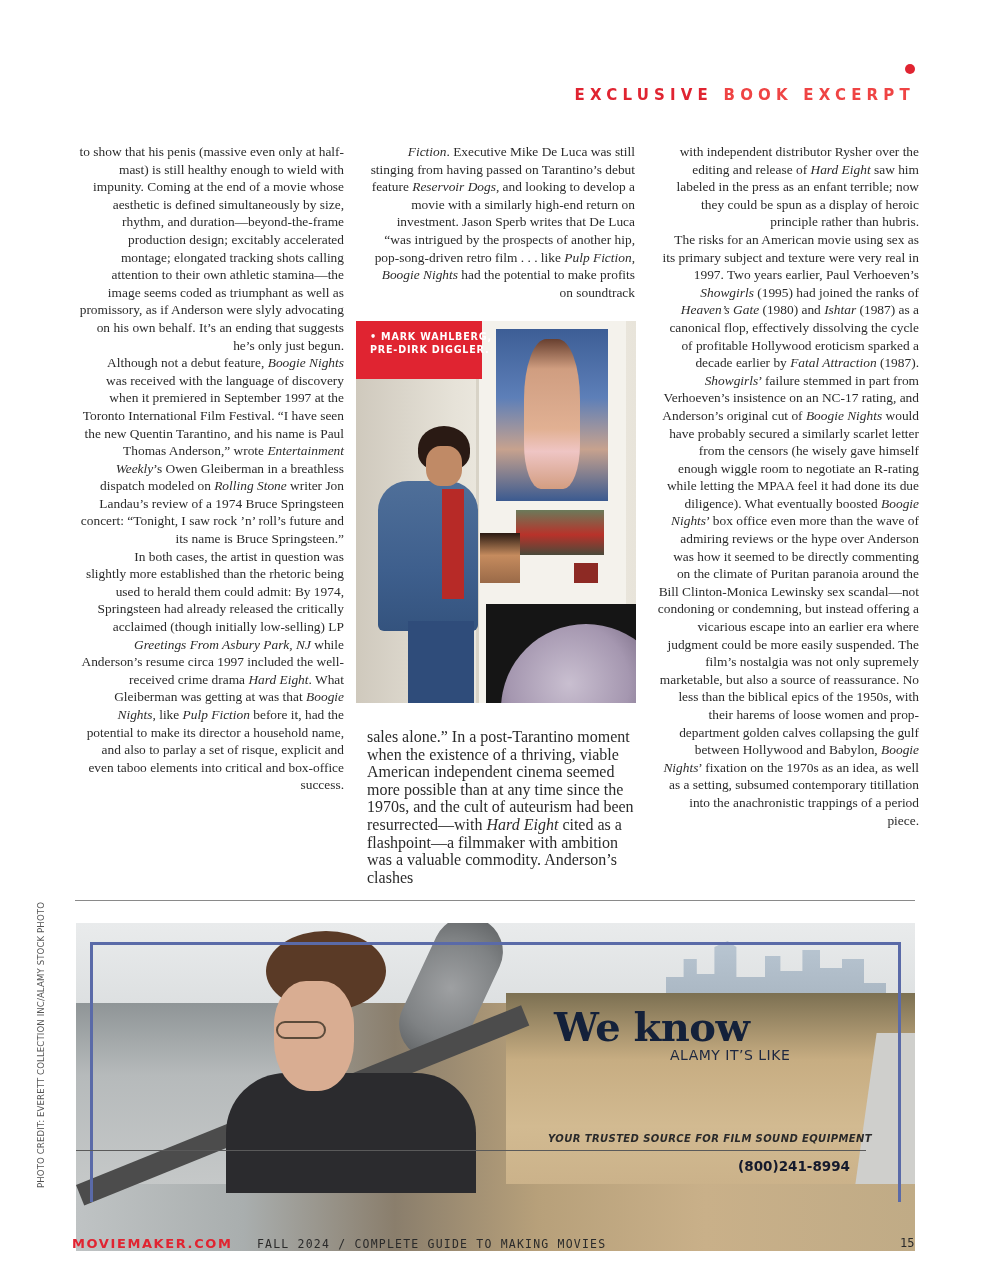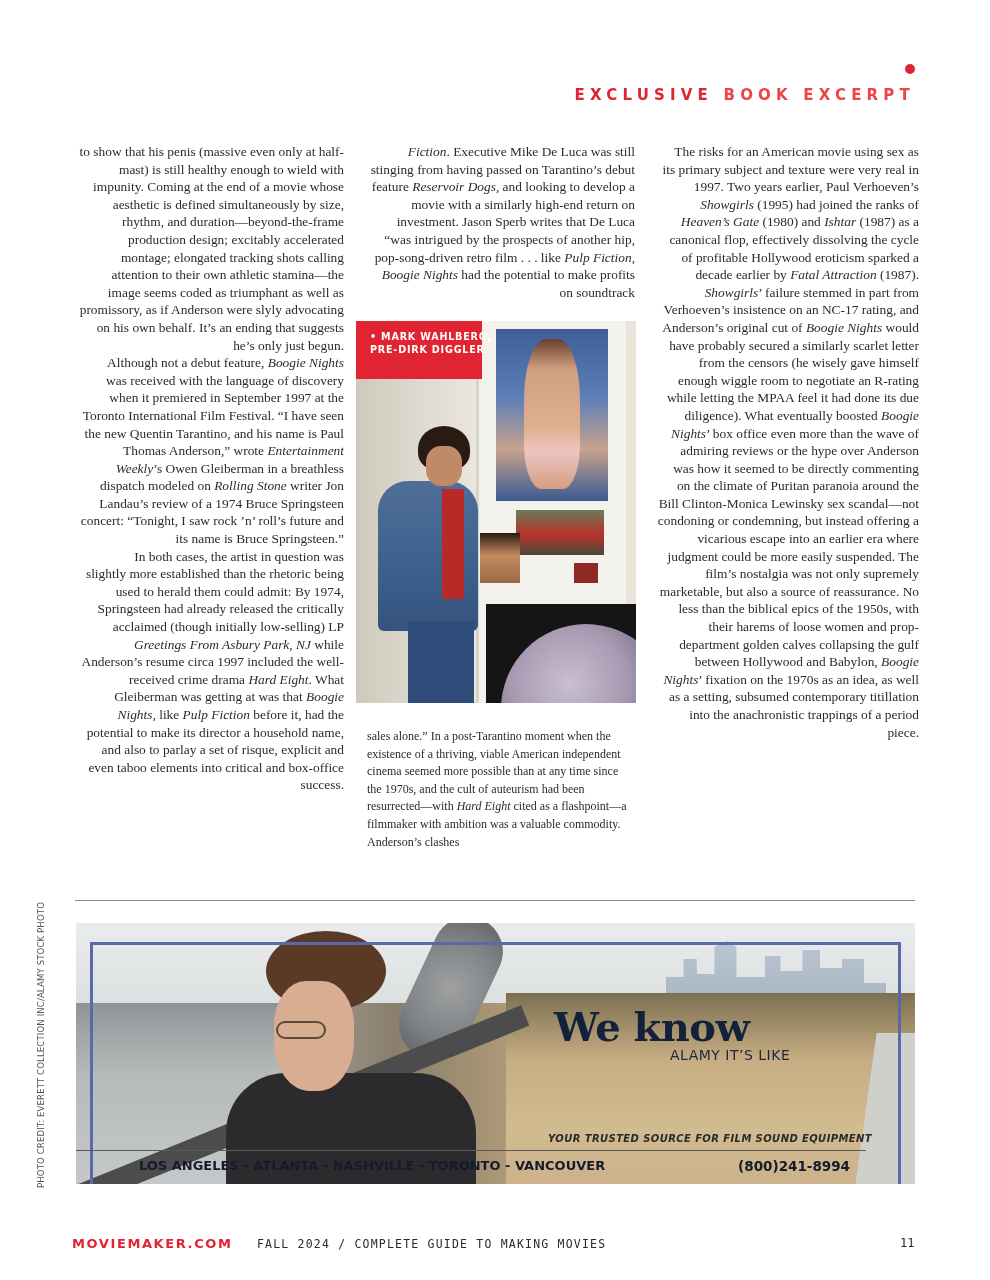--- a/index.html
+++ b/index.html
@@ -10,21 +10,21 @@
   .kicker { position: absolute; right: 75px; top: 86px; font-family: "DejaVu Sans", "Liberation Sans", sans-serif; font-weight: bold; font-size: 15px; letter-spacing: 5.2px; white-space: nowrap; }
   .kicker .red { color: #e02431; }
   .kicker .black { color: #ef4444; }
 
   .col { position: absolute; top: 143px; width: 268px; font-family: "Liberation Serif", "DejaVu Serif", serif; font-size: 13.4px; line-height: 17.6px; color: #2b2b2b; }
   .col p { margin: 0; text-align: right; }
   .col p.indent { text-indent: 15px; }
   .col i { font-style: italic; }
   .col1 { left: 76px; }
   .col2 { left: 367px; }
-  .col2-bottom { position: absolute; left: 367px; top: 728px; width: 268px; font-family: "Liberation Serif", "DejaVu Serif", serif; font-size: 12px; line-height: 17.6px; color: #2b2b2b; }
+  .col2-bottom { position: absolute; left: 367px; top: 728px; width: 268px; font-family: "Liberation Serif", "DejaVu Serif", serif; font-size: 16px; line-height: 17.6px; color: #2b2b2b; }
   .col3 { left: 657px; width: 262px; }
 
   .photo { position: absolute; left: 356px; top: 321px; width: 280px; height: 382px; background: #d9d5cc; overflow: hidden; }
   .photo .wall { position: absolute; left: 0; top: 0; width: 100%; height: 100%; background: linear-gradient(90deg, #cfc9bd 0%, #e6e2d8 35%, #f1eee6 60%, #e8e4da 100%); }
   .photo .door-frame { position: absolute; left: 120px; top: 0; width: 150px; height: 382px; background: #f4f2ec; border-left: 3px solid #d8d3c7; }
   .photo .poster { position: absolute; left: 140px; top: 8px; width: 112px; height: 172px; background: linear-gradient(180deg, #3d5e96 0%, #5d7fb8 40%, #c7a28e 70%, #3b5a90 100%); }
   .photo .poster-figure { position: absolute; left: 168px; top: 18px; width: 56px; height: 150px; border-radius: 40% 40% 30% 30%; background: linear-gradient(180deg, #6a3e2a 0%, #d7a07e 20%, #e5b292 60%, #f1c7c7 75%, #d9a080 100%); opacity: 0.95; }
   .photo .car-pic { position: absolute; left: 160px; top: 189px; width: 88px; height: 45px; background: linear-gradient(180deg, #6b7a5a 0%, #b8322a 55%, #4a4a3a 100%); }
   .photo .face-pic { position: absolute; left: 124px; top: 212px; width: 40px; height: 50px; background: linear-gradient(180deg, #2a1a12 0%, #c58b5e 45%, #9a6a48 100%); }
   .photo .small-pic { position: absolute; left: 218px; top: 242px; width: 24px; height: 20px; background: #8d2a24; }
@@ -36,21 +36,21 @@
   .photo .man-shirt { position: absolute; left: 86px; top: 168px; width: 22px; height: 110px; background: #b72a27; }
   .photo .man-jeans { position: absolute; left: 52px; top: 300px; width: 66px; height: 82px; background: #2f4c7a; }
 
   .caption-box { position: absolute; left: 356px; top: 321px; width: 126px; height: 58px; background: #e02431; padding: 9px 0 0 14px; }
   .caption-box span { display: block; font-family: "DejaVu Sans", "Liberation Sans", sans-serif; font-weight: bold; font-size: 9.6px; line-height: 13px; color: #ffffff; letter-spacing: 0.8px; white-space: nowrap; }
 
   .divider { position: absolute; left: 75px; top: 900px; width: 840px; height: 1px; background: #8a8a8a; }
 
   .photo-credit { position: absolute; left: 36px; top: 1188px; transform-origin: 0 0; transform: rotate(-90deg); font-family: "DejaVu Sans", "Liberation Sans", sans-serif; font-size: 8.6px; letter-spacing: 0.1px; color: #555; white-space: nowrap; }
 
-  .ad { position: absolute; left: 76px; top: 923px; width: 839px; height: 261px; overflow: hidden; background: linear-gradient(90deg, #bfc3c4 0%, #a9aeae 20%, #8a7e6c 38%, #b7a07a 55%, #c9b089 75%, #c0ab86 100%); }
+  .ad { position: absolute; left: 76px; top: 923px; width: 839px; height: 328px; overflow: hidden; background: linear-gradient(90deg, #bfc3c4 0%, #a9aeae 20%, #8a7e6c 38%, #b7a07a 55%, #c9b089 75%, #c0ab86 100%); }
   .ad .sky { position: absolute; left: 0; top: 0; width: 100%; height: 80px; background: linear-gradient(180deg, #e9ebec 0%, #dde0e1 100%); }
   .ad .skyline { position: absolute; left: 590px; top: 18px; width: 220px; height: 60px; background: linear-gradient(180deg, #b9c6d2 0%, #a9b6c2 100%); clip-path: polygon(0 100%, 0 60%, 8% 60%, 8% 30%, 14% 30%, 14% 55%, 22% 55%, 22% 10%, 28% 0, 32% 10%, 32% 60%, 45% 60%, 45% 25%, 52% 25%, 52% 50%, 62% 50%, 62% 15%, 70% 15%, 70% 45%, 80% 45%, 80% 30%, 90% 30%, 90% 70%, 100% 70%, 100% 100%); }
   .ad .water { position: absolute; left: 0; top: 80px; width: 260px; height: 181px; background: linear-gradient(180deg, #8f9597 0%, #b6babb 40%, #c5c8c8 100%); }
   .ad .grass { position: absolute; left: 430px; top: 70px; width: 409px; height: 191px; background: linear-gradient(180deg, #7c7052 0%, #c7ad82 35%, #d2ba91 70%, #cbb28a 100%); }
   .ad .path { position: absolute; left: 790px; top: 110px; width: 60px; height: 151px; background: #cfcfcc; transform: skewX(-8deg); }
   .ad .frame { position: absolute; left: 14px; top: 19px; width: 811px; height: 260px; border: 3px solid #5a6aa8; border-bottom: none; }
   .ad .man-hair { position: absolute; left: 190px; top: 8px; width: 120px; height: 80px; border-radius: 50%; background: #5a3a26; }
   .ad .man-face { position: absolute; left: 198px; top: 58px; width: 80px; height: 110px; border-radius: 40% 40% 45% 45%; background: #d9ad92; }
   .ad .glasses { position: absolute; left: 200px; top: 98px; width: 50px; height: 18px; border: 2px solid #5b4b3b; border-radius: 10px; }
   .ad .jacket { position: absolute; left: 150px; top: 150px; width: 250px; height: 120px; border-radius: 60px 60px 0 0; background: #2b2b2e; }
@@ -109,20 +109,21 @@
 </div>
 <div class="caption-box">
   <span>• MARK WAHLBERG,</span>
   <span>PRE-DIRK DIGGLER.</span>
 </div>
 
 <div class="col2-bottom">
     <p>sales alone.” In a post-Tarantino moment when the existence of a thriving, viable American independent cinema seemed more possible than at any time since the 1970s, and the cult of auteurism had been resurrected—with <i>Hard Eight</i> cited as a flashpoint—a filmmaker with ambition was a valuable commodity. Anderson’s clashes</p>
   </div>
 <div class="col col3">
+    <p>with independent distributor Rysher over the editing and release of <i>Hard Eight</i> saw him labeled in the press as an enfant terrible; now they could be spun as a display of heroic principle rather than hubris.</p>
     <p class="indent">The risks for an American movie using sex as its primary subject and texture were very real in 1997. Two years earlier, Paul Verhoeven’s <i>Showgirls</i> (1995) had joined the ranks of <i>Heaven’s Gate</i> (1980) and <i>Ishtar</i> (1987) as a canonical flop, effectively dissolving the cycle of profitable Hollywood eroticism sparked a decade earlier by <i>Fatal Attraction</i> (1987). <i>Showgirls</i>’ failure stemmed in part from Verhoeven’s insistence on an NC-17 rating, and Anderson’s original cut of <i>Boogie Nights</i> would have probably secured a similarly scarlet letter from the censors (he wisely gave himself enough wiggle room to negotiate an R-rating while letting the MPAA feel it had done its due diligence). What eventually boosted <i>Boogie Nights</i>’ box office even more than the wave of admiring reviews or the hype over Anderson was how it seemed to be directly commenting on the climate of Puritan paranoia around the Bill Clinton-Monica Lewinsky sex scandal—not condoning or condemning, but instead offering a vicarious escape into an earlier era where judgment could be more easily suspended. The film’s nostalgia was not only supremely marketable, but also a source of reassurance. No less than the biblical epics of the 1950s, with their harems of loose women and prop-department golden calves collapsing the gulf between Hollywood and Babylon, <i>Boogie Nights</i>’ fixation on the 1970s as an idea, as well as a setting, subsumed contemporary titillation into the anachronistic trappings of a period piece.</p>
   </div>
 
 <div class="divider"></div>
 
 <div class="photo-credit">PHOTO CREDIT: EVERETT COLLECTION INC/ALAMY STOCK PHOTO</div>
 
 <div class="ad">
   <div class="sky"></div>
   <div class="skyline"></div>
@@ -133,19 +134,18 @@
   <div class="boom"></div>
   <div class="jacket"></div>
   <div class="man-hair"></div>
   <div class="man-face"></div>
   <div class="glasses"></div>
   <div class="frame"></div>
   <div class="headline-1">We know</div>
   <div class="headline-2">ALAMY IT’S LIKE</div>
   <div class="tagline">YOUR TRUSTED SOURCE FOR FILM SOUND EQUIPMENT</div>
   <div class="ad-rule"></div>
-  <div class="cities">LOS ANGELES - ATLANTA - NASHVILLE - TORONTO - VANCOUVER</div>
   <div class="phone">(800)241-8994</div>
 </div>
 
 <div class="footer-brand">MOVIEMAKER.COM</div>
 <div class="footer-issue">FALL 2024 / COMPLETE GUIDE TO MAKING MOVIES</div>
-<div class="footer-page">11</div>
+<div class="footer-page">15</div>
 
 </body></html>

